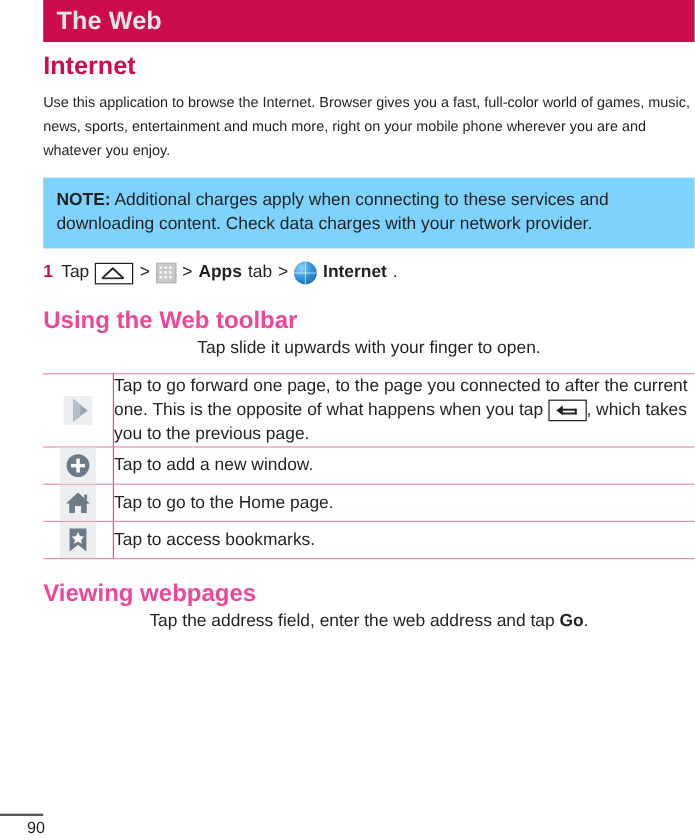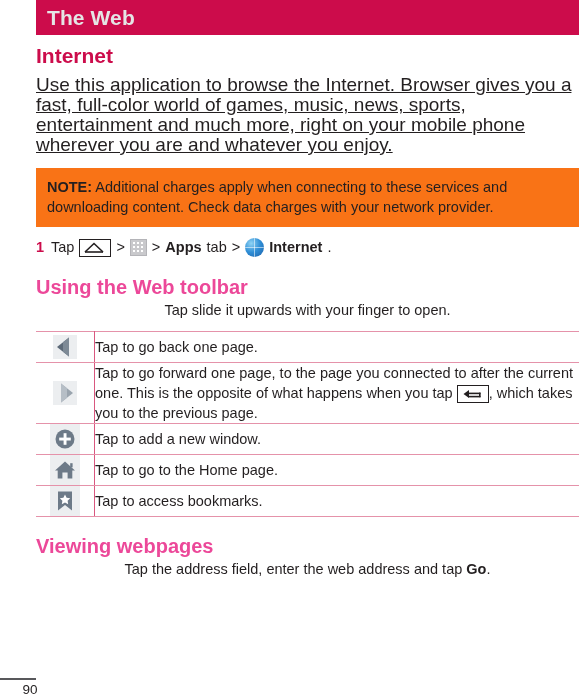--- a/index.html
+++ b/index.html
@@ -47,30 +47,29 @@
   h1.section-title {
     margin: 8px 0 6px 0;
     font-size: 21px;
     font-weight: bold;
     color: #cc0c4b;
     line-height: 26px;
   }
 
   p.body-text {
     margin: 0;
-    font-size: 19px;
+    font-size: 12px;
     line-height: 20px;
     color: #231f20;
-    text-decoration: underline;
   }
 
   
   .note-box {
     margin-top: 13px;
-    background: #f97316;
+    background: #7dd3fc;
     padding: 9px 16px 10px 11px;
     font-size: 14.5px;
     line-height: 20px;
     color: #231f20;
   }
   .note-label {
     font-weight: bold;
   }
 
   
@@ -296,34 +295,20 @@
         <span>.</span>
     </span>
   </div>
 
   <h2 class="sub-title">Using the Web toolbar</h2>
   <p class="sub-text">Tap slide it upwards with your finger to open.</p>
 
   <table class="toolbar-table">
     <tbody>
 
-      <tr>
-        <td class="icon-cell">
-          <span class="tile tile-plain">
-            <svg width="30" height="30" viewBox="0 0 30 30">
-              <rect x="3" y="3" width="24" height="24" fill="#eceef0"></rect>
-              <path d="M19 5.5 L19 24.5 L7 15 Z" fill="#5d6a78"></path>
-              <path d="M19 5.5 L19 24.5 L13 19.8 L13 10.2 Z" fill="#7e8a96"></path>
-            </svg>
-          </span>
-        </td>
-        <td class="desc-cell">
-          <span>Tap to go back one page.</span>
-        </td>
-      </tr>
 
       <tr>
         <td class="icon-cell">
           <span class="tile tile-plain">
             <svg width="30" height="30" viewBox="0 0 30 30">
               <rect x="3" y="3" width="24" height="24" fill="#eceef0"></rect>
               <path d="M11 5.5 L11 24.5 L23 15 Z" fill="#9aa4ae"></path>
               <path d="M11 5.5 L11 24.5 L17 19.8 L17 10.2 Z" fill="#b6bec6"></path>
             </svg>
           </span>

